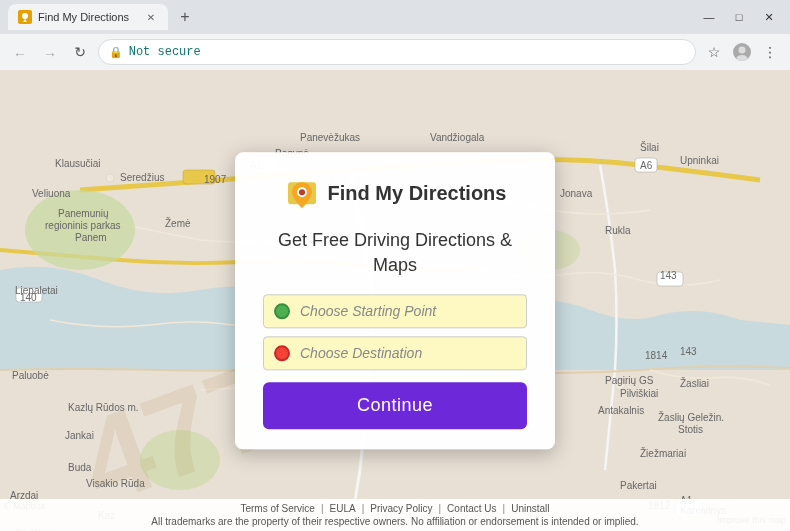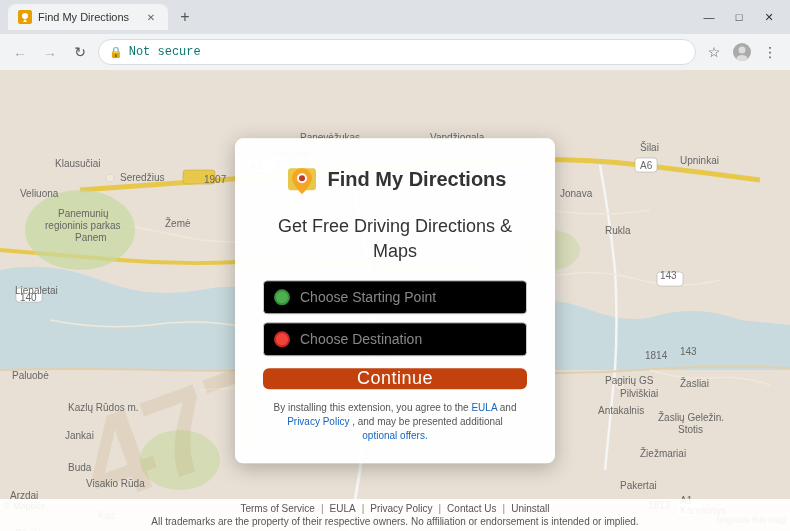--- a/index.html
+++ b/index.html
@@ -240,21 +240,22 @@
       gap: 8px;
     }
 
     .input-row {
       display: flex;
       align-items: center;
       border: 1px solid #ccc;
       border-radius: 4px;
       padding: 8px 10px;
       gap: 10px;
-      background: #000000;
+      background: #fef9c3;
+      font-style: italic;
     }
 
     .dot-green {
       width: 16px;
       height: 16px;
       border-radius: 50%;
       background: #4CAF50;
       border: 2px solid #388E3C;
       flex-shrink: 0;
     }
@@ -269,21 +270,22 @@
     }
 
     .input-placeholder {
       font-size: 14px;
       color: #888;
     }
 
     .continue-btn {
       margin-top: 12px;
       width: 100%;
-      background: #c2410c;
+      padding: 13px;
+      background: #6d28d9;
       color: white;
       font-size: 18px;
       border: none;
       border-radius: 6px;
       cursor: pointer;
       letter-spacing: 0.5px;
     }
 
     .disclaimer {
       margin-top: 12px;
@@ -433,21 +435,21 @@
       <div class="map-label" style="top: 72px; left: 640px;">Šilai</div>
       <div class="map-label" style="top: 88px; left: 55px;">Klausučiai</div>
       <div class="map-label" style="top: 102px; left: 120px;">Seredžius</div>
       <div class="map-label" style="top: 138px; left: 58px;">Panemunių</div>
       <div class="map-label" style="top: 150px; left: 45px;">regioninis parkas</div>
       <div class="map-label" style="top: 162px; left: 75px;">Panem</div>
       <div class="map-label" style="top: 112px; left: 330px;">Babtai</div>
       <div class="map-label" style="top: 78px; left: 275px;">Pagynė</div>
       <div class="map-label" style="top: 118px; left: 560px;">Jonava</div>
       <div class="map-label" style="top: 85px; left: 680px;">Upninkai</div>
-      <div class="map-label" style="top: 118px; left: 20px; text-align: center;">Veliuona</div>
+      <div class="map-label" style="top: 118px; left: 32px; text-align: center;">Veliuona</div>
       <div class="map-label" style="top: 148px; left: 165px;">Žemė</div>
       <div class="map-label" style="top: 155px; left: 605px;">Rukla</div>
       <div class="map-label" style="top: 215px; left: 15px;">Liepaletai</div>
       <div class="map-label" style="top: 280px; left: 360px;">Kaunas</div>
       <div class="map-label" style="top: 332px; left: 68px;">Kazlų Rūdos m.</div>
       <div class="map-label" style="top: 360px; left: 65px;">Jankai</div>
       <div class="map-label" style="top: 392px; left: 68px;">Buda</div>
       <div class="map-label" style="top: 408px; left: 78px; margin-left: 8px;">Visakio Rūda</div>
       <div class="map-label" style="top: 420px; left: 10px;">Arzdai</div>
       <div class="map-label" style="top: 440px; left: 98px;">Kaz</div>
@@ -502,28 +504,20 @@
       <div class="input-row">
         <div class="dot-red"></div>
         <span class="input-placeholder">Choose Destination</span>
       </div>
     </div>
 
     
     <button class="continue-btn">Continue</button>
 
     
-    <div class="disclaimer">
-      <span>By installing this extension, you agree to the</span>
-      <a href="#">EULA</a>
-      <span>and</span>
-      <a href="#">Privacy Policy</a>
-      <span>, and may be presented additional</span><br>
-      <a href="#">optional offers.</a>
-    </div>
   </div>
 
   <div class="footer-bar">
     <div class="footer-links">
       <a href="#">Terms of Service</a>
       <span>|</span>
       <a href="#">EULA</a>
       <span>|</span>
       <a href="#">Privacy Policy</a>
       <span>|</span>

